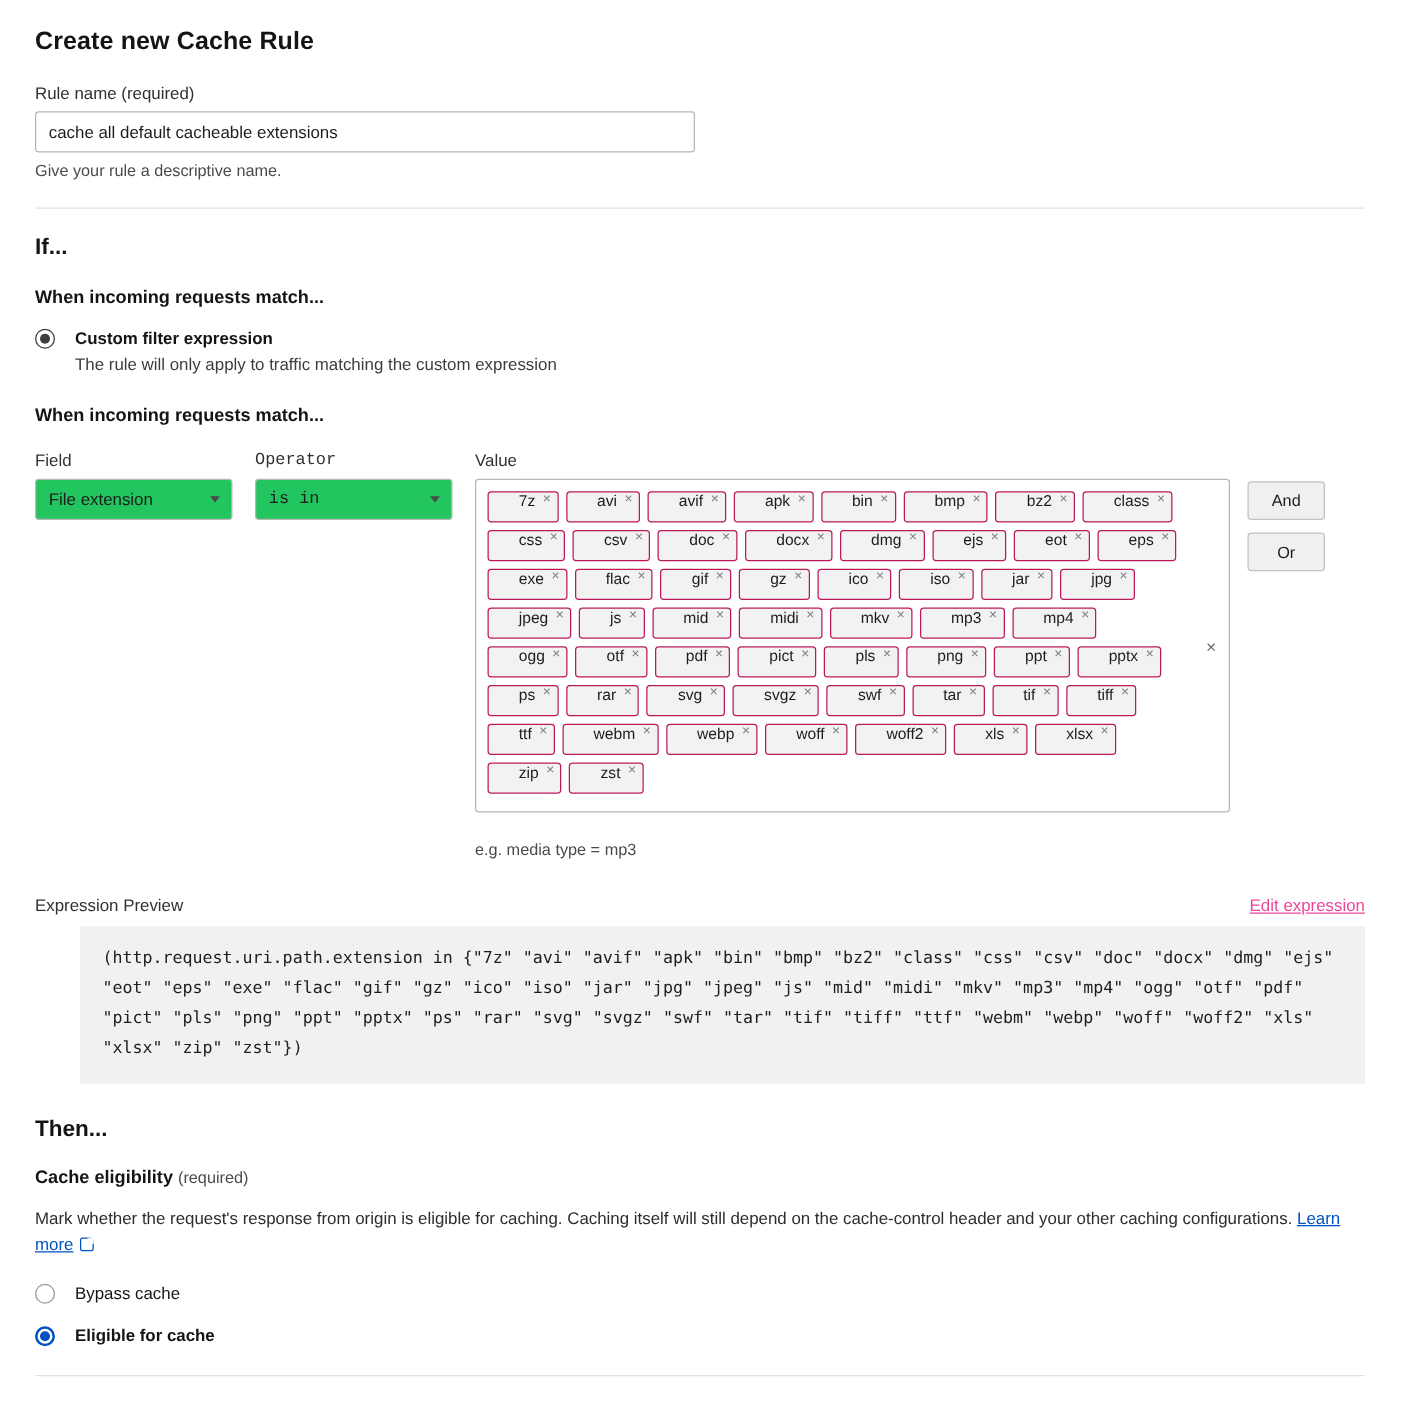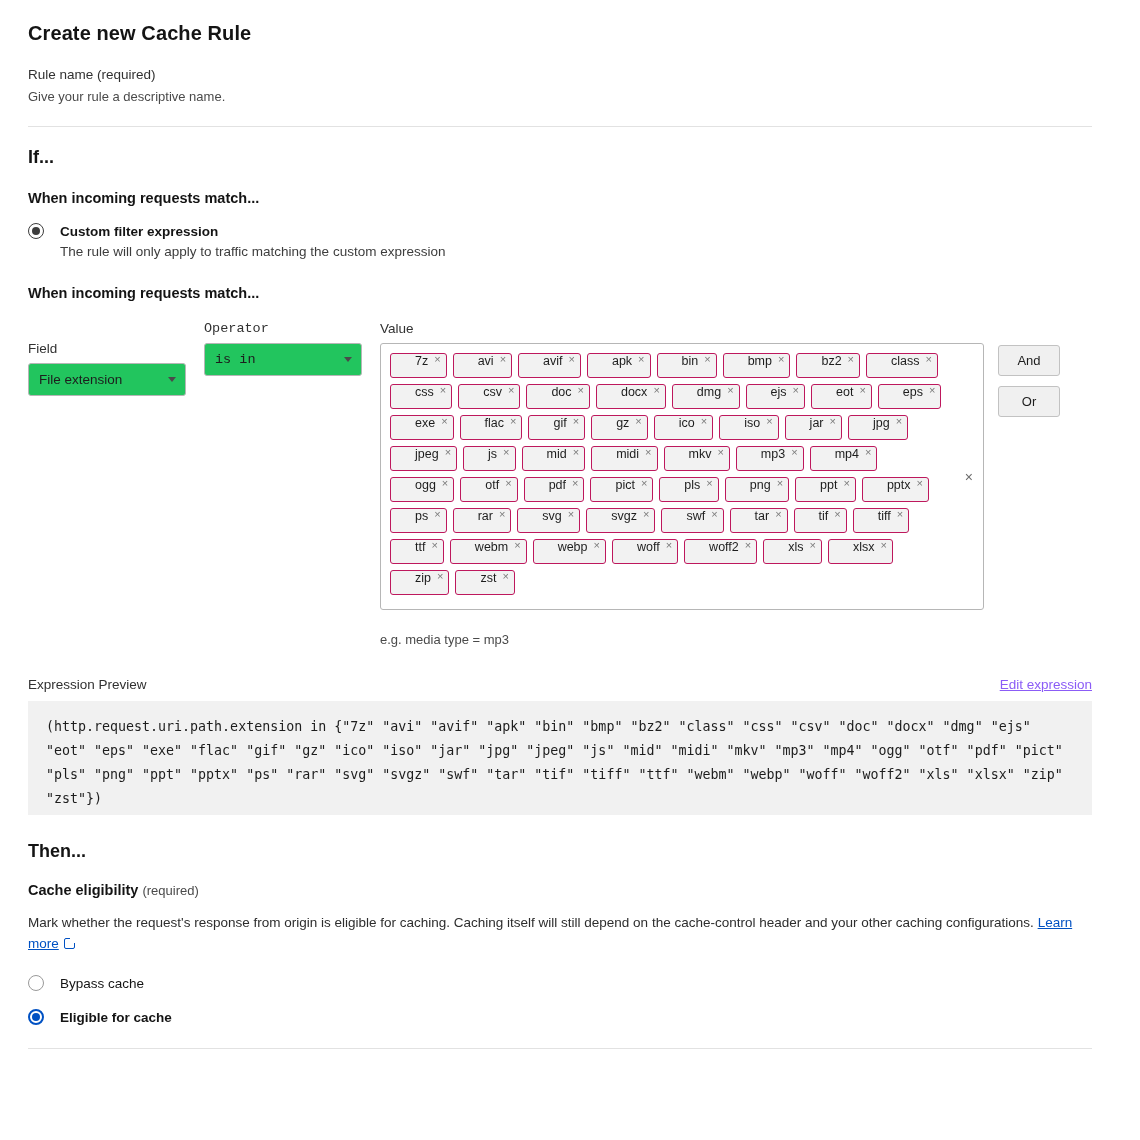--- a/index.html
+++ b/index.html
@@ -133,21 +133,21 @@
     color: #1d1d1d;
   }
   .select .caret {
     position: absolute;
     right: 9px;
     width: 0; height: 0;
     border-left: 4.5px solid transparent;
     border-right: 4.5px solid transparent;
     border-top: 5.5px solid #4a4a4a;
   }
-  .col-field { width: 158px; margin-right: 18px; margin-top: 20px; }
+  .col-field { width: 158px; margin-right: 18px; }
   .col-op { width: 158px; margin-right: 18px; font-family: Liberation Mono, monospace; }
   .col-value { width: 604px; margin-right: 14px; }
   .tokens-box {
     border: 1px solid #b6b6b6;
     border-radius: 3px;
     background: #fff;
     padding: 9px 9px 8px 9px;
     position: relative;
     min-height: 200px;
   }
@@ -208,32 +208,33 @@
   }
   .preview-head {
     display: flex;
     justify-content: space-between;
     align-items: baseline;
     margin-bottom: 9px;
   }
   .preview-label { font-size: 13.5px; color: #313131; }
   .edit-link {
     font-size: 13.5px;
-    color: #8b5cf6;
+    color: #ec4899;
     text-decoration: underline;
   }
   .preview-box {
     background: #f1f1f1;
-    padding: 14px 18px 4px 18px;
+    padding: 14px 18px 16px 18px;
     font-family: "DejaVu Sans Mono", monospace;
     font-size: 13.3px;
     line-height: 24px;
     color: #1d1d1d;
     white-space: pre-wrap;
     word-break: break-word;
+    margin-left: 36px;
   }
   .then-title {
     font-size: 18px;
     font-weight: bold;
     margin: 26px 0 20px 0;
     color: #141414;
   }
   .cache-elig {
     font-size: 14.5px;
     font-weight: bold;
@@ -289,20 +290,21 @@
 </style>
 </head>
 <body>
 
 <div class="page">
 
   <h1 class="title">Create new Cache Rule</h1>
 
   <div>
     <div class="field-label">Rule name (required)</div>
+    <input class="text-input" type="text" value="cache all default cacheable extensions" style="">
     <div class="hint">Give your rule a descriptive name.</div>
   </div>
 
   <hr class="sep">
 
   <h2 class="section">If...</h2>
   <h3 class="sub">When incoming requests match...</h3>
 
 
   <div class="radio-row" style="margin-bottom:26px;">

